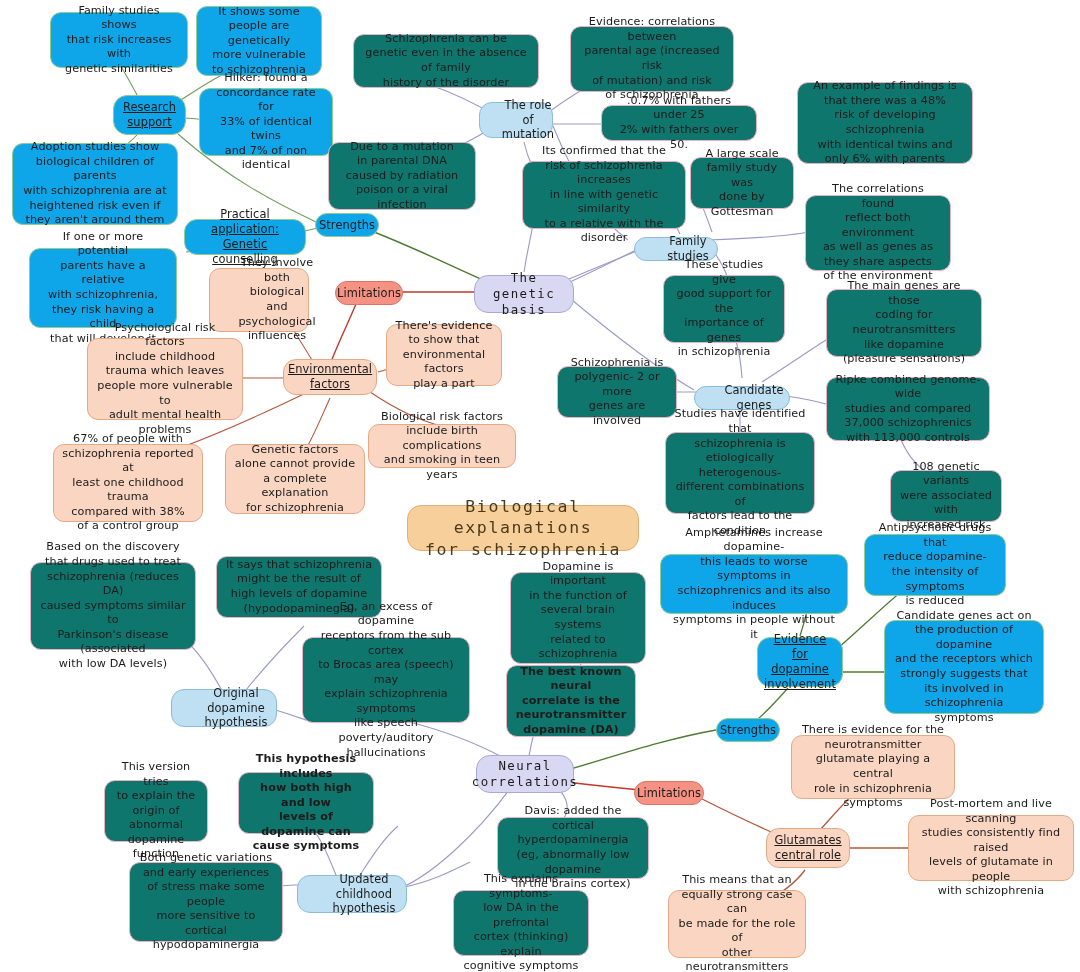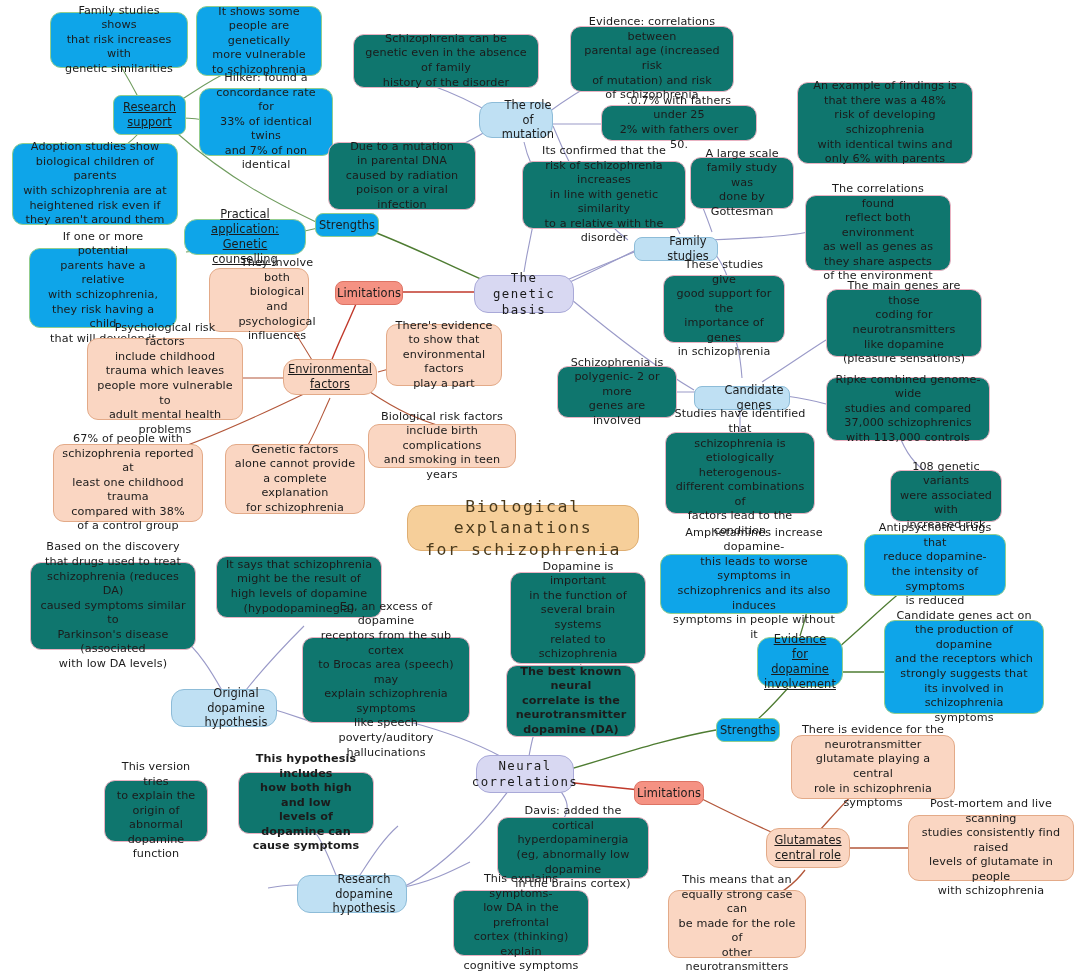--- a/index.html
+++ b/index.html
@@ -54,21 +54,21 @@
   .branch{ font-size:11.4px; border-radius:13px; }
   .underline{ text-decoration:underline; }
   .bold{ font-weight:bold; }
   .title{
     font-family:"DejaVu Sans Mono", monospace;
     font-size:16.5px;
     letter-spacing:1.6px;
     border-radius:14px;
     color:#4a3a1c;
   }
-  .pill{ border-radius:8px; }
+  .pill{ border-radius:14px; }
 </style>
 </head>
 <body>
 
 <div id="canvas">
 
   <svg id="links" viewBox="0 0 1080 972">
     <g fill="none" stroke="#9a9ac8" stroke-width="1.1">
 
       <path d="M142 105 C 130 80, 120 65, 112 52" stroke="#6f9c5e"></path>
@@ -384,22 +384,27 @@
   <div class="node c-pink leaf" style="left:104px; top:780px; width:104px; height:62px;">This version tries
 to explain the
 origin of abnormal
 dopamine function</div>
 
   <div class="node c-pink leaf bold" style="left:238px; top:772px; width:136px; height:62px;">This hypothesis includes
 how both high and low
 levels of dopamine can
 cause symptoms</div>
 
-
-  <div class="node c-blue branch" style="left:297px; top:875px; width:110px; height:38px;">Research dopamine
+  <div class="node c-pink leaf" style="left:129px; top:862px; width:154px; height:80px;">Both genetic variations
+and early experiences
+of stress make some people
+more sensitive to cortical
+hypodopaminergia</div>
+
+  <div class="node c-blue branch" style="left:297px; top:875px; width:110px; height:38px;">Updated childhood
 hypothesis</div>
 
   <div class="node c-pink leaf" style="left:497px; top:817px; width:152px; height:62px;">Davis: added the cortical
 hyperdopaminergia
 (eg, abnormally low dopamine
 in the brains cortex)</div>
 
   <div class="node c-pink leaf" style="left:453px; top:890px; width:136px; height:66px;">This explains symptoms-
 low DA in the prefrontal
 cortex (thinking) explain

